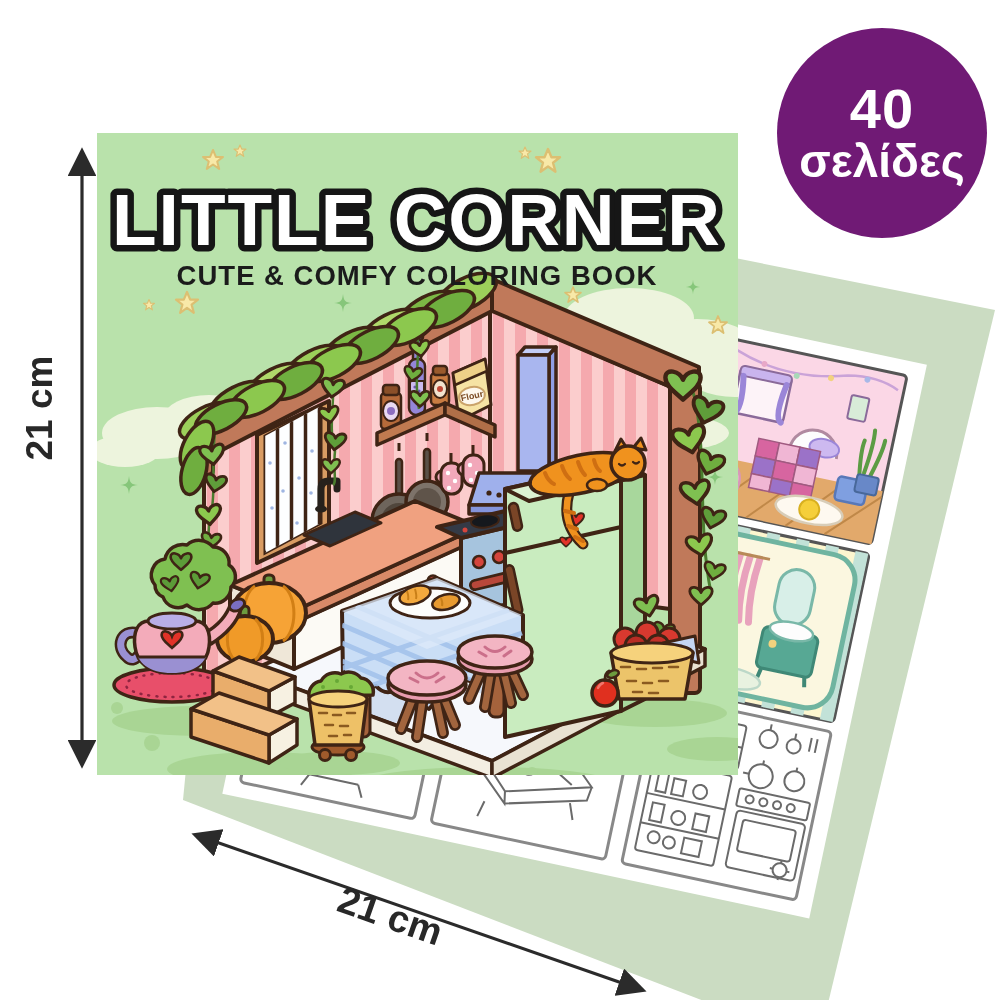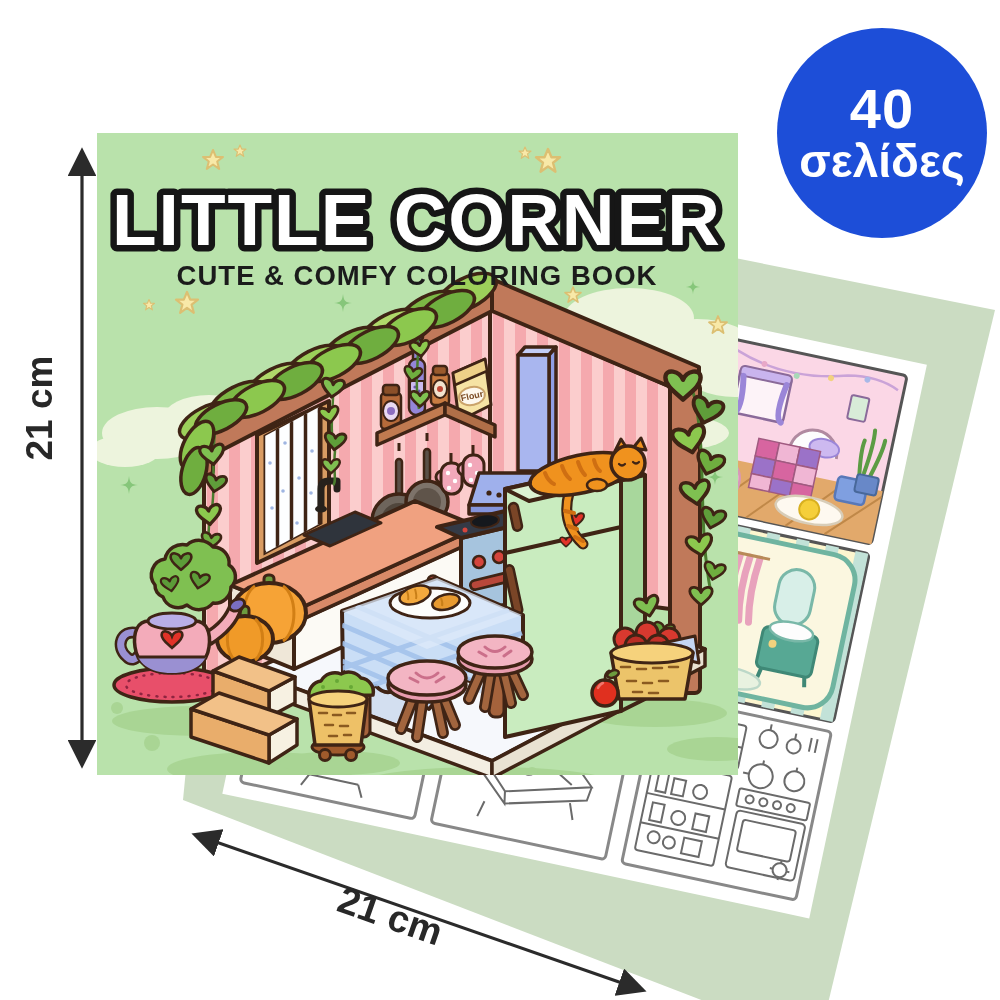--- a/index.html
+++ b/index.html
@@ -4,21 +4,21 @@
 <style>
   html,body{margin:0;padding:0;background:#fff;}
   .canvas{position:relative;width:1000px;height:1000px;background:#ffffff;overflow:hidden;
           font-family:"Liberation Sans",sans-serif;}
   .layer{position:absolute;left:0;top:0;}
   
   .book-cover{position:absolute;left:97px;top:133px;width:641px;height:642px;background:#b9e2ab;}
   .book-cover svg{position:absolute;left:0;top:0;}
   
   .pages-badge{position:absolute;left:777px;top:28px;width:210px;height:210px;border-radius:50%;
-    background:#1d4ed8;color:#fff;display:flex;flex-direction:column;align-items:center;
+    background:#701a75;color:#fff;display:flex;flex-direction:column;align-items:center;
     justify-content:center;text-align:center;line-height:1.04;}
   .pages-badge .count{font-size:56px;font-weight:bold;letter-spacing:1px;}
   .pages-badge .unit{font-size:46px;font-weight:bold;}
   text{font-family:"Liberation Sans",sans-serif;}
 </style>
 </head>
 <body>
 
 <div class="canvas">
 

